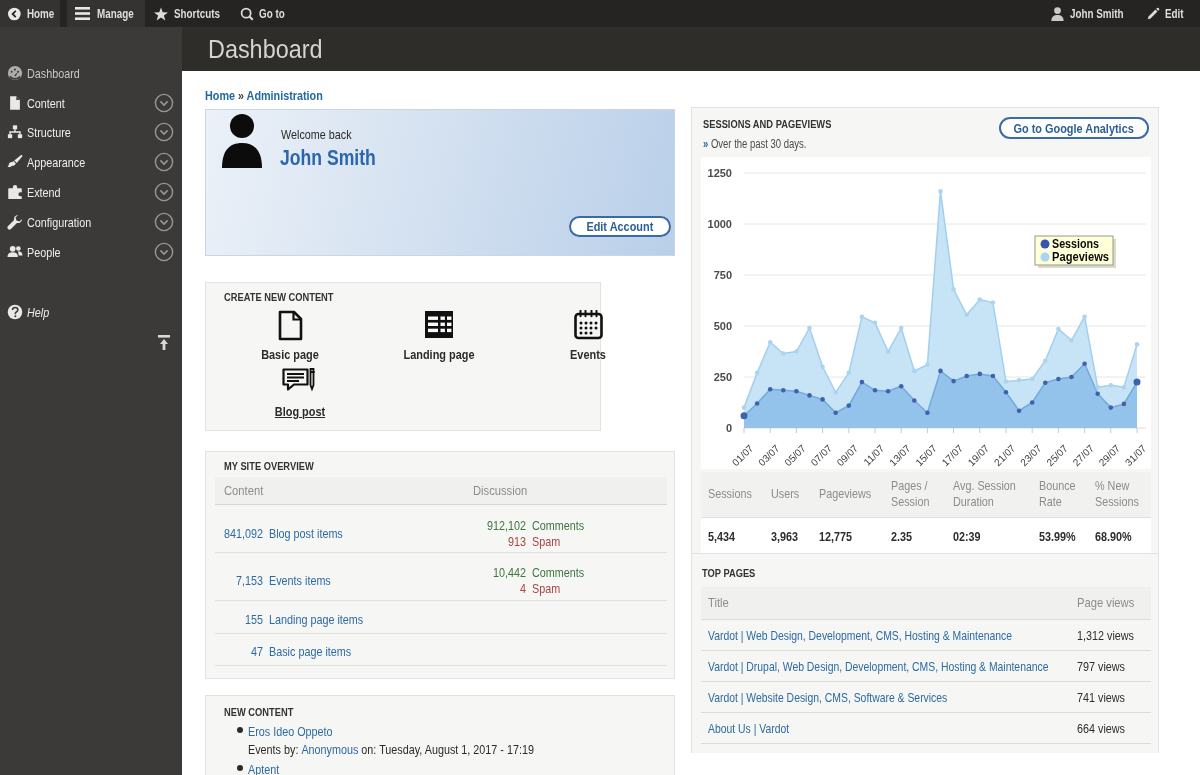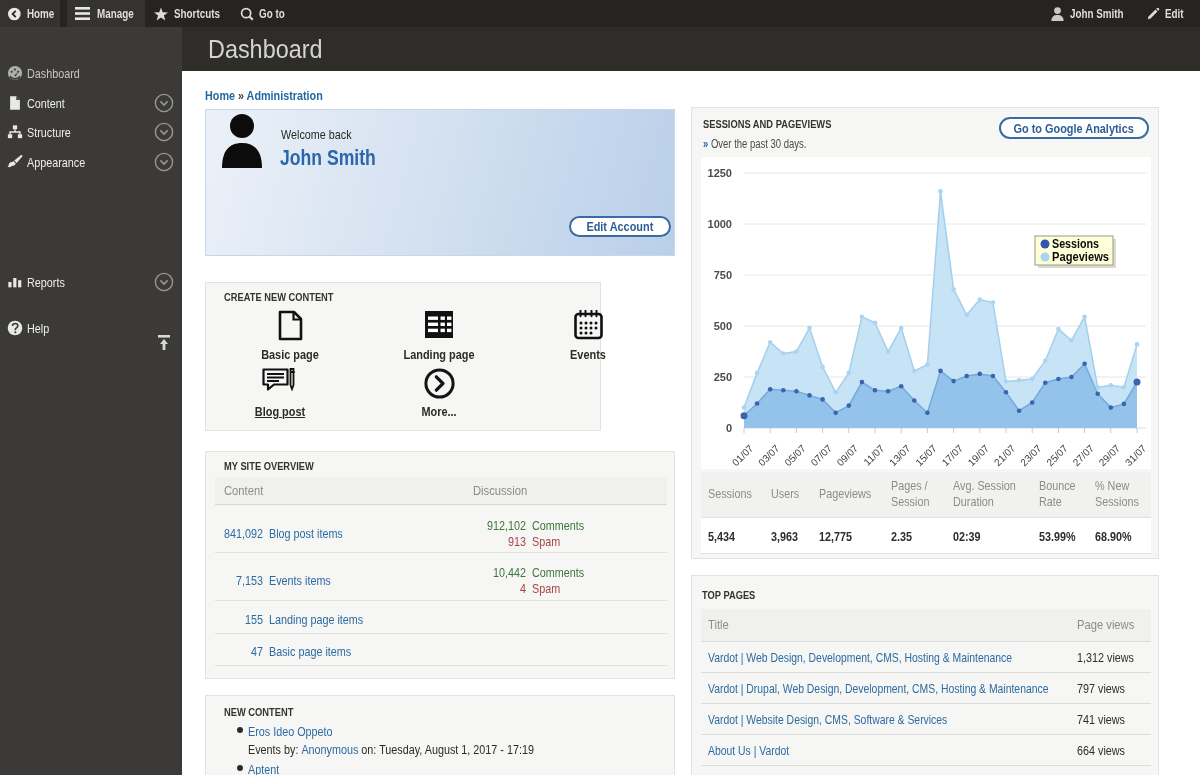--- a/index.html
+++ b/index.html
@@ -153,33 +153,54 @@
         <rect x="1" y="11.5" width="4.8" height="4.4" fill="#e8e8e6"></rect>
         <rect x="12.2" y="11.5" width="4.8" height="4.4" fill="#e8e8e6"></rect>
         <path d="M9 6 V9 M3.4 11.5 V9 H14.6 V11.5" stroke="#e8e8e6" stroke-width="1.6" fill="none"></path>
       </svg>
     <span class="sb-label">Structure</span>
     <svg class="sb-chev" viewBox="0 0 20 20">
         <circle cx="10" cy="10" r="8.6" fill="none" stroke="#969694" stroke-width="1.4"></circle>
         <path d="M6.4 8.4 L10 12 L13.6 8.4" stroke="#969694" stroke-width="1.6" fill="none"></path>
       </svg>
   </div>
-  <div class="sb-item" style="top:240px;">
-    <svg class="sb-icon" viewBox="0 0 18 18">
-        <rect x="1.5" y="9" width="3.6" height="6" fill="#e8e8e6"></rect>
-        <rect x="7" y="4.5" width="3.6" height="10.5" fill="#e8e8e6"></rect>
-        <rect x="12.5" y="7" width="3.6" height="8" fill="#e8e8e6"></rect>
-      </svg>
-    <span class="sb-label">Reports</span>
-    <svg class="sb-chev" viewBox="0 0 20 20">
-        <circle cx="10" cy="10" r="8.6" fill="none" stroke="#969694" stroke-width="1.4"></circle>
-        <path d="M6.4 8.4 L10 12 L13.6 8.4" stroke="#969694" stroke-width="1.6" fill="none"></path>
-      </svg>
-  </div>
-  <div class="sb-item" style="top:286px;">
+  <div class="sb-item" style="top:150px;">
+    <svg class="sb-icon" viewBox="0 0 18 18">
+        <path d="M6.6 3.4 a2.4 2.4 0 0 1 4.8 0 v1.4 h4.4 a0.8 0.8 0 0 1 0.8 0.8 v3.6 h-1.5 a2.3 2.3 0 0 0 0 4.6 h1.5 v2.4 a0.8 0.8 0 0 1 -0.8 0.8 H2.2 a0.8 0.8 0 0 1 -0.8 -0.8 V5.6 a0.8 0.8 0 0 1 0.8 -0.8 h4.4 Z" fill="#e8e8e6"></path>
+      </svg>
+    <span class="sb-label">Extend</span>
+    <svg class="sb-chev" viewBox="0 0 20 20">
+        <circle cx="10" cy="10" r="8.6" fill="none" stroke="#969694" stroke-width="1.4"></circle>
+        <path d="M6.4 8.4 L10 12 L13.6 8.4" stroke="#969694" stroke-width="1.6" fill="none"></path>
+      </svg>
+  </div>
+  <div class="sb-item" style="top:180px;">
+    <svg class="sb-icon" viewBox="0 0 18 18">
+        <path d="M12.5 1 A4.6 4.6 0 0 0 8 6.8 L1.2 13.6 A1.8 1.8 0 0 0 4.4 16.8 L11.2 10 A4.6 4.6 0 0 0 17 5.5 L14 8.4 L10.6 7.4 L9.6 4 L12.5 1 Z" fill="#e8e8e6"></path>
+      </svg>
+    <span class="sb-label">Configuration</span>
+    <svg class="sb-chev" viewBox="0 0 20 20">
+        <circle cx="10" cy="10" r="8.6" fill="none" stroke="#969694" stroke-width="1.4"></circle>
+        <path d="M6.4 8.4 L10 12 L13.6 8.4" stroke="#969694" stroke-width="1.6" fill="none"></path>
+      </svg>
+  </div>
+  <div class="sb-item" style="top:210px;">
+    <svg class="sb-icon" viewBox="0 0 18 18">
+        <circle cx="6.4" cy="5.4" r="3.2" fill="#e8e8e6"></circle>
+        <path d="M0.6 14.5 C0.6 10.4 3 9.2 6.4 9.2 C9.8 9.2 12.2 10.4 12.2 14.5 Z" fill="#e8e8e6"></path>
+        <circle cx="12.8" cy="5" r="2.6" fill="#e8e8e6"></circle>
+        <path d="M12.4 8.2 C15.4 8.2 17.4 9.4 17.4 12.8 L13.2 12.8" fill="#e8e8e6"></path>
+      </svg>
+    <span class="sb-label">People</span>
+    <svg class="sb-chev" viewBox="0 0 20 20">
+        <circle cx="10" cy="10" r="8.6" fill="none" stroke="#969694" stroke-width="1.4"></circle>
+        <path d="M6.4 8.4 L10 12 L13.6 8.4" stroke="#969694" stroke-width="1.6" fill="none"></path>
+      </svg>
+  </div>
+  <div class="sb-item" style="top:270px;font-style:italic;">
     <svg class="sb-icon" viewBox="0 0 18 18">
         <circle cx="9" cy="9" r="8.2" fill="#e8e8e6"></circle>
         <path d="M6.2 6.8 C6.2 5 7.4 3.9 9.2 3.9 C11 3.9 12.2 5 12.2 6.6 C12.2 9 9.4 8.8 9.4 10.8 L9.4 11.4" stroke="#3b3a38" stroke-width="1.8" fill="none"></path>
         <circle cx="9.4" cy="13.8" r="1.2" fill="#3b3a38"></circle>
       </svg>
     <span class="sb-label">Help</span>
   </div>
   <div style="position:absolute; right:10px; top:308px; width:16px; height:16px;">
     <svg width="16" height="16" viewBox="0 0 16 16">
         <rect x="2" y="0" width="12" height="2.6" fill="#d8d8d6"></rect>
@@ -244,34 +265,27 @@
           <circle cx="17" cy="18" r="1.5"></circle>
           <circle cx="22" cy="18" r="1.5"></circle>
           <circle cx="7" cy="23" r="1.5"></circle>
           <circle cx="12" cy="23" r="1.5"></circle>
           <circle cx="17" cy="23" r="1.5"></circle>
         </g>
       </svg>
     <div class="lbl nxc" style="top:37px;">Events</div>
   </div>
 
-  <div class="cnc-cell" style="left:24px;top:85px;">
+  <div class="cnc-cell" style="left:44px;top:85px;">
     <svg width="36" height="27" viewBox="0 0 36 27">
         <path d="M1.5 1.5 H25.5 V16.5 H12 L6 21.5 V16.5 H1.5 Z" fill="none" stroke="#111" stroke-width="2.2" stroke-linejoin="round"></path>
         <path d="M5 6 H22 M5 9.5 H22 M5 13 H17" stroke="#111" stroke-width="1.8"></path>
         <path d="M31.5 1 V17 L30 21 L28.5 17 V1 Z M29 4 H32.8" fill="none" stroke="#111" stroke-width="1.8"></path>
       </svg>
     <div class="lbl nxc" style="top:36px;text-decoration:underline;">Blog post</div>
-  </div>
-  <div class="cnc-cell" style="left:183px;top:85px;">
-    <svg width="31" height="31" viewBox="0 0 31 31">
-        <circle cx="15.5" cy="15.5" r="13.6" fill="none" stroke="#141414" stroke-width="3"></circle>
-        <path d="M12.3 8.8 L19 15.5 L12.3 22.2" fill="none" stroke="#141414" stroke-width="3.2" stroke-linecap="round" stroke-linejoin="round"></path>
-      </svg>
-    <div class="lbl nxc" style="top:36px;">More...</div>
   </div>
 </div>
 
 <div class="panel" id="overview" style="left:205px;top:451px;width:470px;height:228px;">
   <div class="ptitle" style="position:absolute;left:18px;top:8px;">MY SITE OVERVIEW</div>
   <div style="position:absolute;left:9px;top:25px;width:452px;height:28px;background:#f0f0ee;border-bottom:1px solid #d8d8d6;"></div>
   <div class="nx" style="position:absolute;left:18px;top:31px;font-size:13.5px;color:#8c8c8a;">Content</div>
   <div class="nx" style="position:absolute;left:267px;top:31px;font-size:13.5px;color:#8c8c8a;">Discussion</div>
   <div class="gtable">
 
@@ -450,21 +464,21 @@
     <div style="position:absolute;left:16px;top:421px;">5,434</div>
     <div style="position:absolute;left:79px;top:421px;">3,963</div>
     <div style="position:absolute;left:127px;top:421px;">12,775</div>
     <div style="position:absolute;left:199px;top:421px;">2.35</div>
     <div style="position:absolute;left:261px;top:421px;">02:39</div>
     <div style="position:absolute;left:347px;top:421px;">53.99%</div>
     <div style="position:absolute;left:403px;top:421px;">68.90%</div>
   </div>
 </div>
 
-<div class="panel" id="toppages" style="top:575px;height:200px;border-bottom:none;">
+<div class="panel" id="toppages" style="top:553px;height:200px;border-bottom:none;">
   <div class="ptitle" style="position:absolute;left:10px;top:13px;">TOP PAGES</div>
   <div style="position:absolute;left:9px;top:33px;width:450px;height:32px;background:#f0f0ee;"></div>
   <div class="ghd" style="position:absolute;left:16px;top:41px;font-size:13.5px;color:#8c8c8a;">Title</div>
   <div class="ghd" style="position:absolute;left:385px;top:41px;font-size:13.5px;color:#8c8c8a;">Page views</div>
   <div style="font-size:13px;">
     <div style="position:absolute;left:9px;top:65px;width:450px;border-top:1px solid #dcdcda;"></div>
     <a class="tlink" style="position:absolute;left:16px;top:74px;">Vardot | Web Design, Development, CMS, Hosting &amp; Maintenance</a>
     <div style="position:absolute;left:385px;top:74px;color:#2e2e2c;transform:scaleX(0.83);transform-origin:0 0;">1,312 views</div>
     <div style="position:absolute;left:9px;top:96px;width:450px;border-top:1px solid #dcdcda;"></div>
     <a class="tlink" style="position:absolute;left:16px;top:105px;">Vardot | Drupal, Web Design, Development, CMS, Hosting &amp; Maintenance</a>

